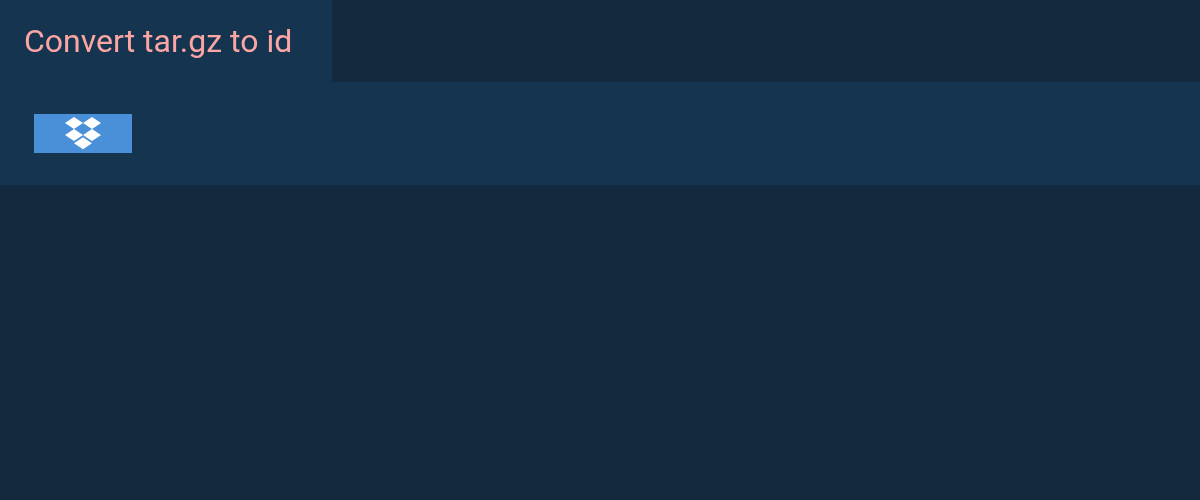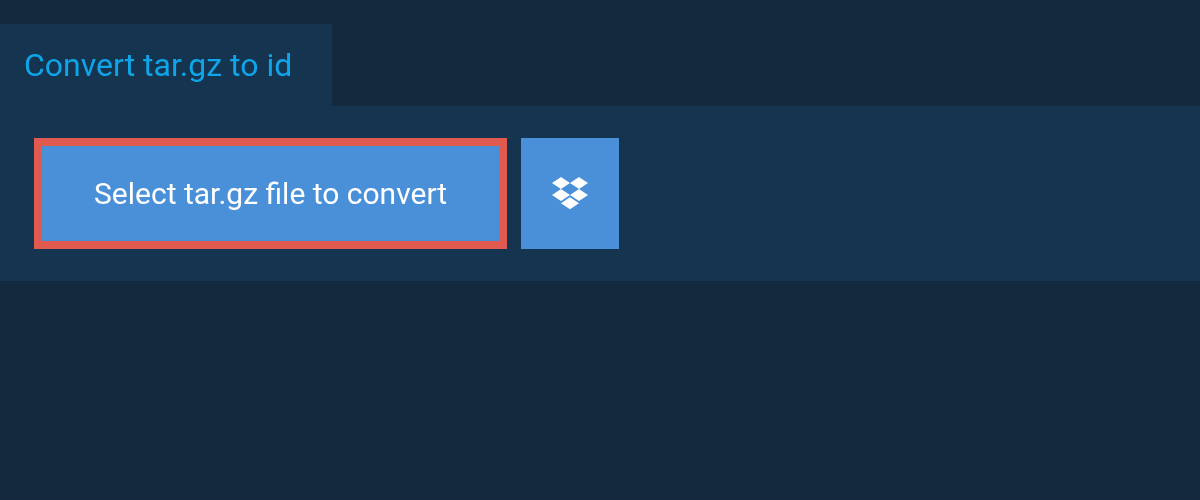--- a/index.html
+++ b/index.html
@@ -7,24 +7,23 @@
     width: 1200px;
     height: 500px;
     background: #13293e;
     font-family: -apple-system, BlinkMacSystemFont, "Segoe UI", Roboto, sans-serif;
     overflow: hidden;
   }
   .tab-header {
     display: inline-block;
     background: #15344f;
     padding: 22px 40px 22px 24px;
-    color: #0ea5e9;
+    color: #fca5a5;
     font-size: 32px;
     font-weight: 400;
-    margin-top: 24px;
   }
   .panel {
     background: #15344f;
     padding: 32px 34px;
     width: 100%;
   }
   .button-row {
     display: flex;
     gap: 14px;
     align-items: stretch;
@@ -61,23 +60,20 @@
 <body>
 
 
 
 <div class="tab-header">
   <span>Convert tar.gz to id</span>
 </div>
 
 <div class="panel">
   <div class="button-row">
-    <button class="select-file-button">
-      <span>Select tar.gz file to convert</span>
-    </button>
     <button class="dropbox-button">
       <span>
         <svg viewBox="0 0 24 24" xmlns="http://www.w3.org/2000/svg">
           <path d="M6 2L12 6L6 10L0 6L6 2ZM18 2L24 6L18 10L12 6L18 2ZM0 14L6 10L12 14L6 18L0 14ZM18 10L24 14L18 18L12 14L18 10ZM6 19.5L12 15.5L18 19.5L12 23.5L6 19.5Z"></path>
         </svg>
       </span>
     </button>
   </div>
 </div>
 

